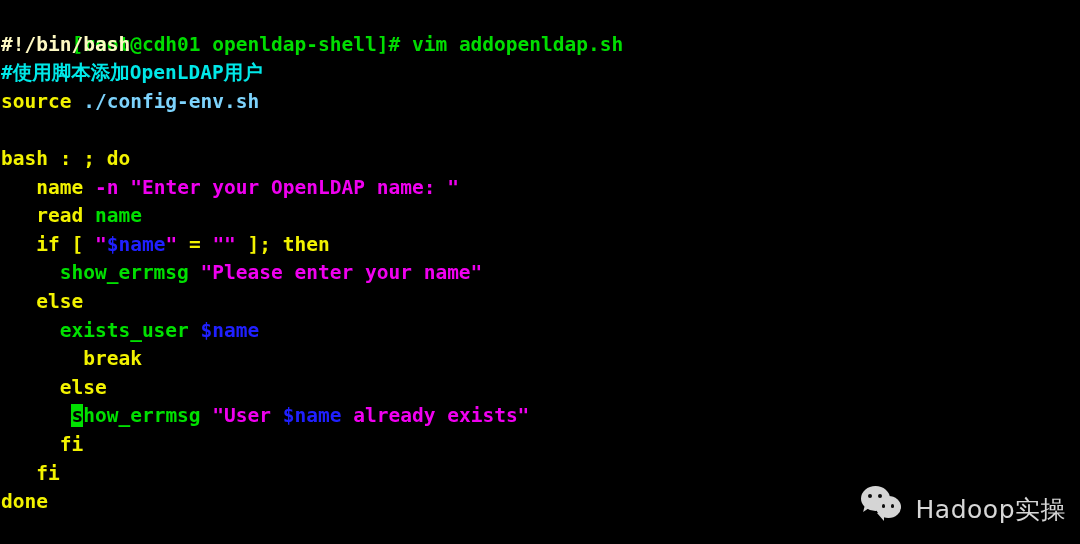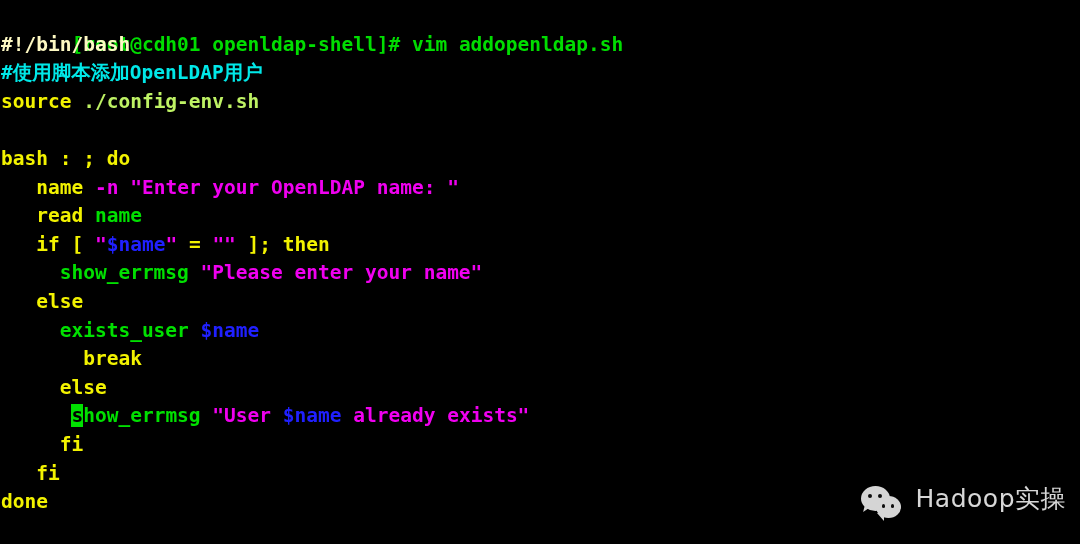--- a/index.html
+++ b/index.html
@@ -34,32 +34,32 @@
   
   .c-prompt   { color: #00dd00; }
   .c-shebang  { color: #fef9c3; }
   .c-comment  { color: #00e8e8; }
   .c-kw       { color: #f2f200; margin-top: 28px; }
   .c-fn       { color: #00e000; }
   .c-str      { color: #f000f0; }
   .c-var      { color: #2020ff; }
   .c-num      { color: #f000f0; }
   .c-opt      { color: #f000f0; }
-  .c-plain    { color: #bef264; text-align: center; }
+  .c-plain    { color: #7dd3fc; text-align: center; }
   .cursor {
     background: #00e000;
     color: #000000;
   }
   
   #watermark {
     position: absolute;
     right: 14px;
     bottom: 22px;
     display: flex;
-    align-items: flex-start;
+    align-items: flex-end;
     gap: 9px;
     opacity: 0.93;
     pointer-events: none;
   }
   #watermark .wm-text {
     font-family: "DejaVu Sans", "Liberation Sans", sans-serif;
     font-weight: normal;
     font-size: 25px;
     color: #e8e8e8;
     letter-spacing: 0.5px;

